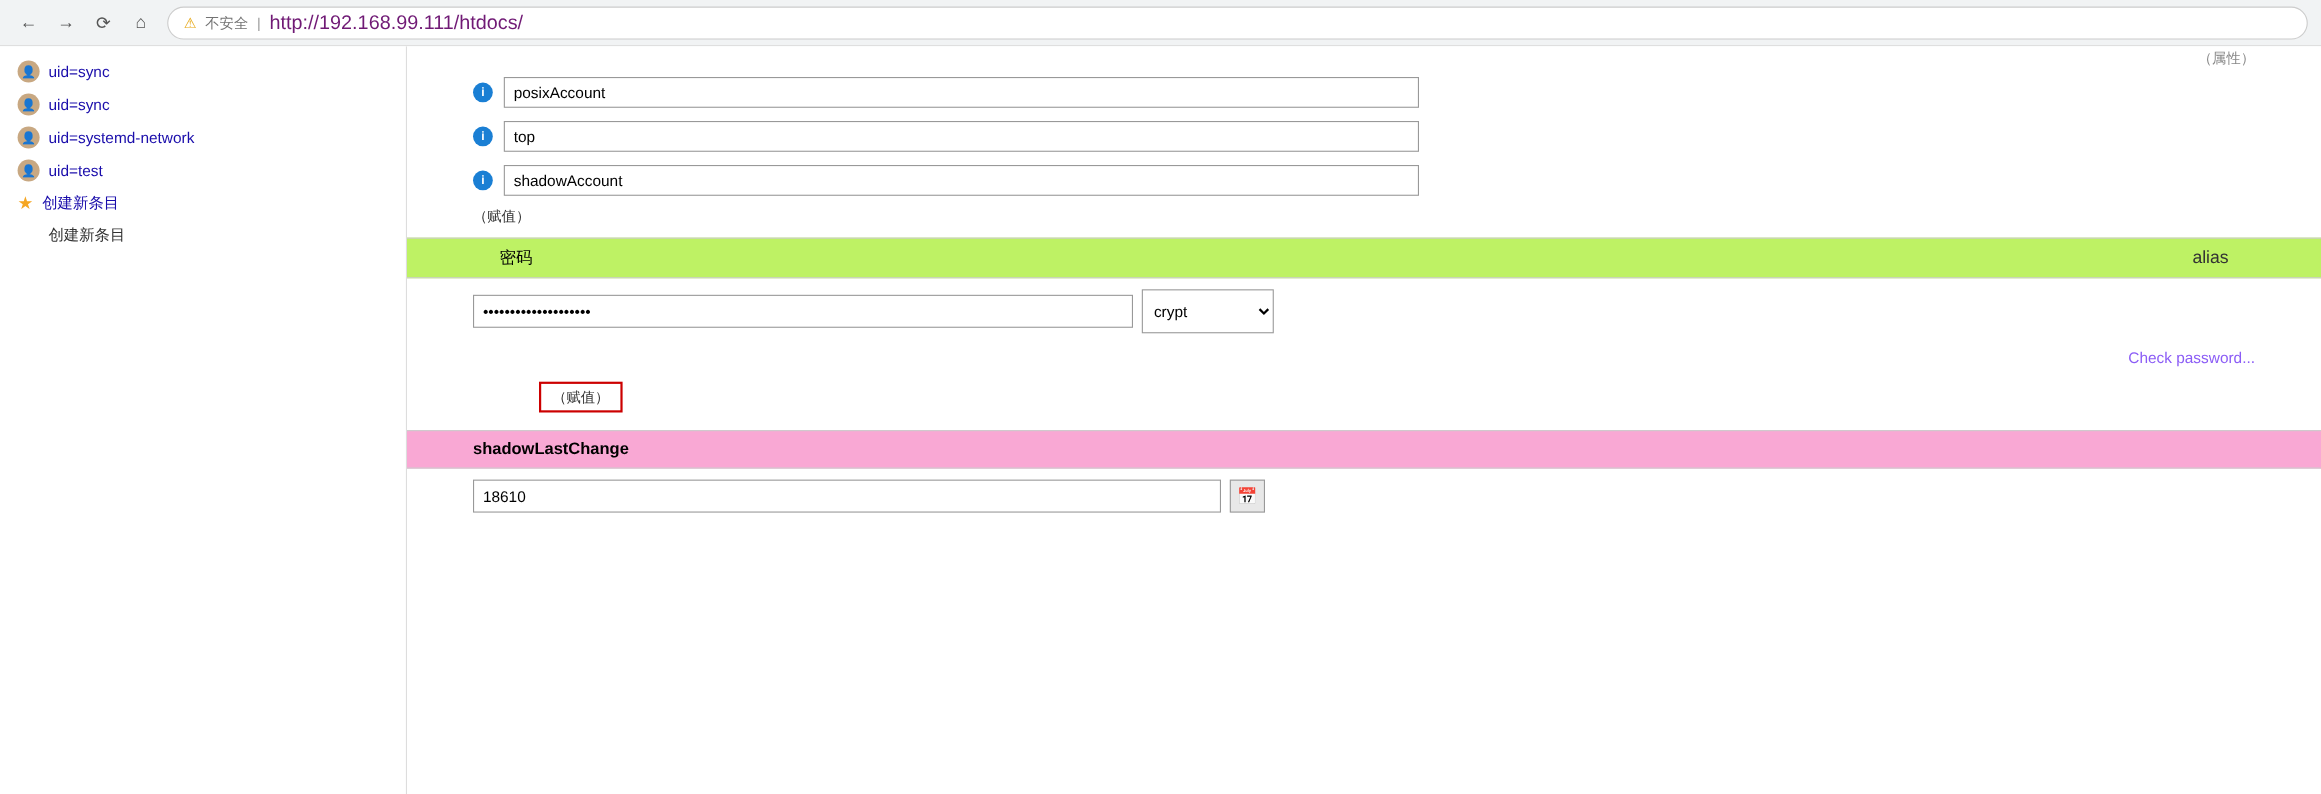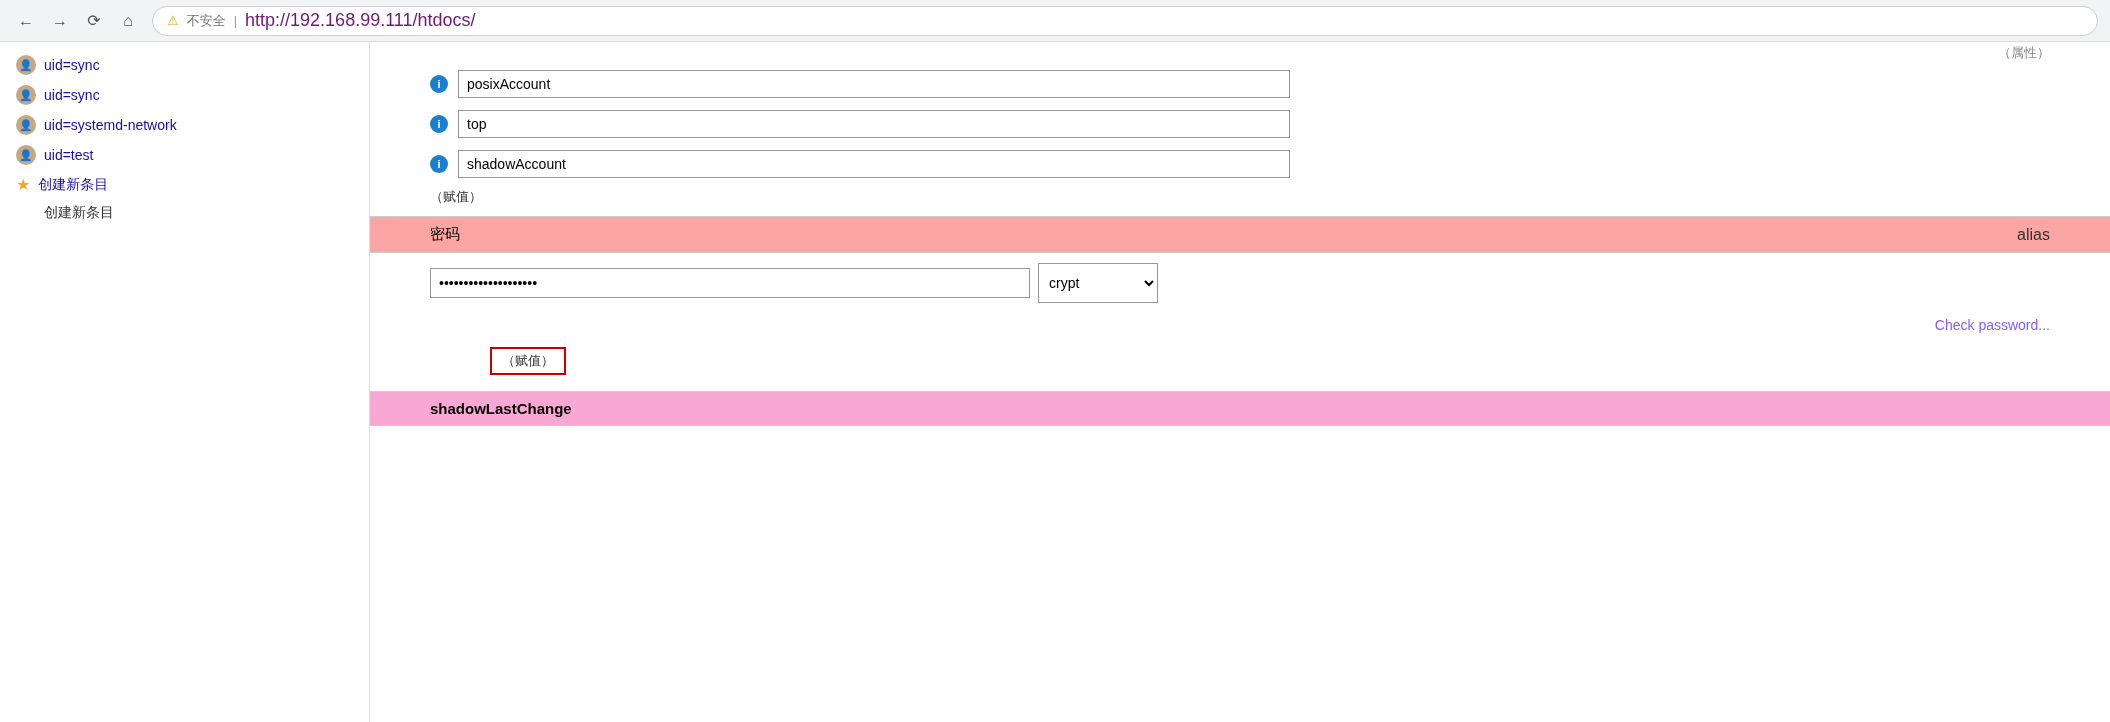--- a/index.html
+++ b/index.html
@@ -155,22 +155,22 @@
     }
 
     .fuchi-label {
       padding: 4px 60px;
       font-size: 13px;
       color: #333;
     }
 
     
     .section-header {
-      background: #fca5a5;
-      padding: 8px 60px;
+      background: #bef264;
+      padding: 8px 84px;
       display: flex;
       align-items: center;
       justify-content: space-between;
       border-top: 1px solid #ccc;
       border-bottom: 1px solid #ccc;
       margin-top: 6px;
     }
     .section-header-title {
       font-size: 15px;
       font-weight: normal;
@@ -369,15 +369,21 @@
     <a class="check-password-link">Check password...</a>
 
     <div style="padding: 4px 60px;">
       <span class="fuzi-label-outlined">（赋值）</span>
     </div>
 
     <div class="shadow-section-header">
       <span class="shadow-section-title">shadowLastChange</span>
     </div>
 
+    <div class="shadow-input-row">
+      <input class="shadow-input" type="text" value="18610" style="">
+      <button class="calendar-btn">
+        <span>📅</span>
+      </button>
+    </div>
 
   </div>
 </div>
 
 </body></html>

